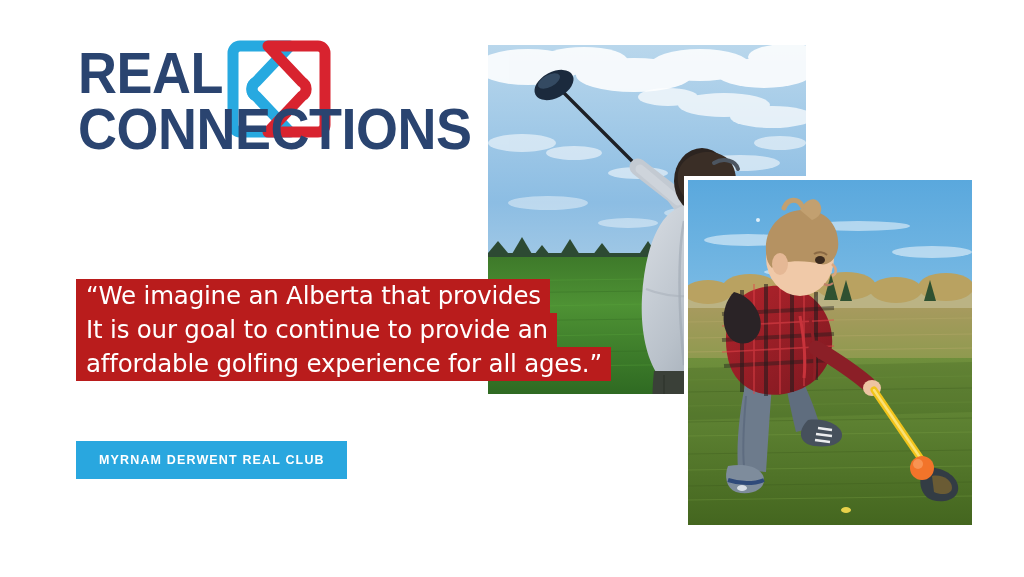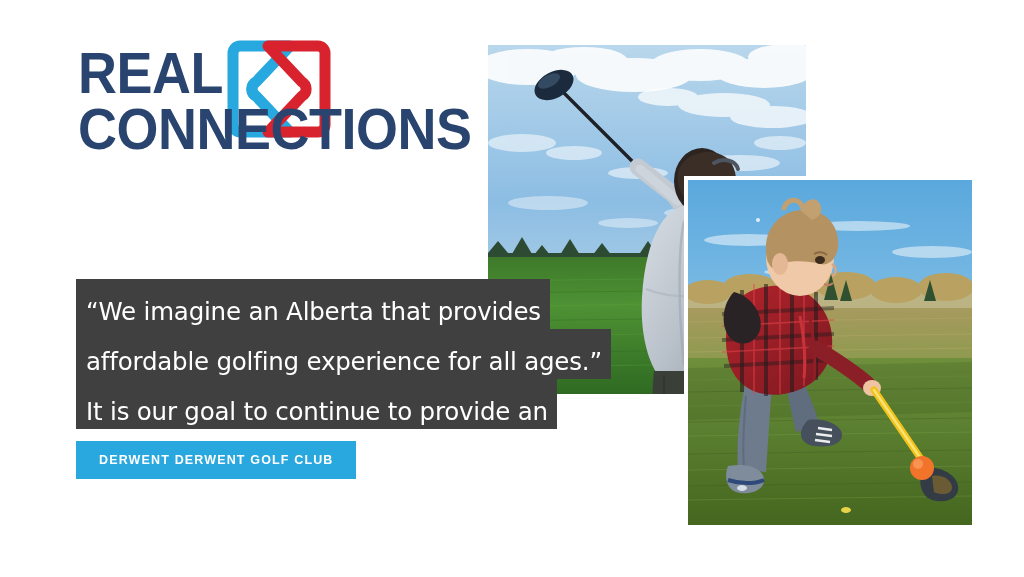--- a/index.html
+++ b/index.html
@@ -80,26 +80,26 @@
   #quote-block {
     position: absolute;
     left: 76px;
     top: 279px;
     z-index: 7;
     display: flex;
     flex-direction: column;
     align-items: flex-start;
   }
   .quote-line {
-    background: #404040;
+    background: #b91c1c;
     color: #ffffff;
     font-family: "DejaVu Sans", sans-serif;
     font-size: 24.5px;
     line-height: 34px;
-    padding: 16px 9px 0 10px;
+    padding: 0 9px 0 10px;
     white-space: nowrap;
     letter-spacing: -0.2px;
   }
 
   
   #attribution-badge {
     position: absolute;
     left: 76px;
     top: 441px;
     z-index: 7;
@@ -382,19 +382,19 @@
 
         <path d="M30 58 A8 8 0 0 1 30 44" fill="none" stroke="#27a9e0" stroke-width="11" stroke-linejoin="round"></path>
       </svg>
     </div>
     <div class="logo-word" id="logo-word-real">REAL</div>
     <div class="logo-word" id="logo-word-connections">CONNECTIONS</div>
   </div>
 
   <div id="quote-block">
     <div class="quote-line">“We imagine an Alberta that provides</div>
+    <div class="quote-line">It is our goal to continue to provide an</div>
     <div class="quote-line">affordable golfing experience for all ages.”</div>
-    <div class="quote-line">It is our goal to continue to provide an</div>
   </div>
 
-  <div id="attribution-badge">DERWENT DERWENT GOLF CLUB</div>
+  <div id="attribution-badge">MYRNAM DERWENT REAL CLUB</div>
 
 </div>
 
 </body></html>

